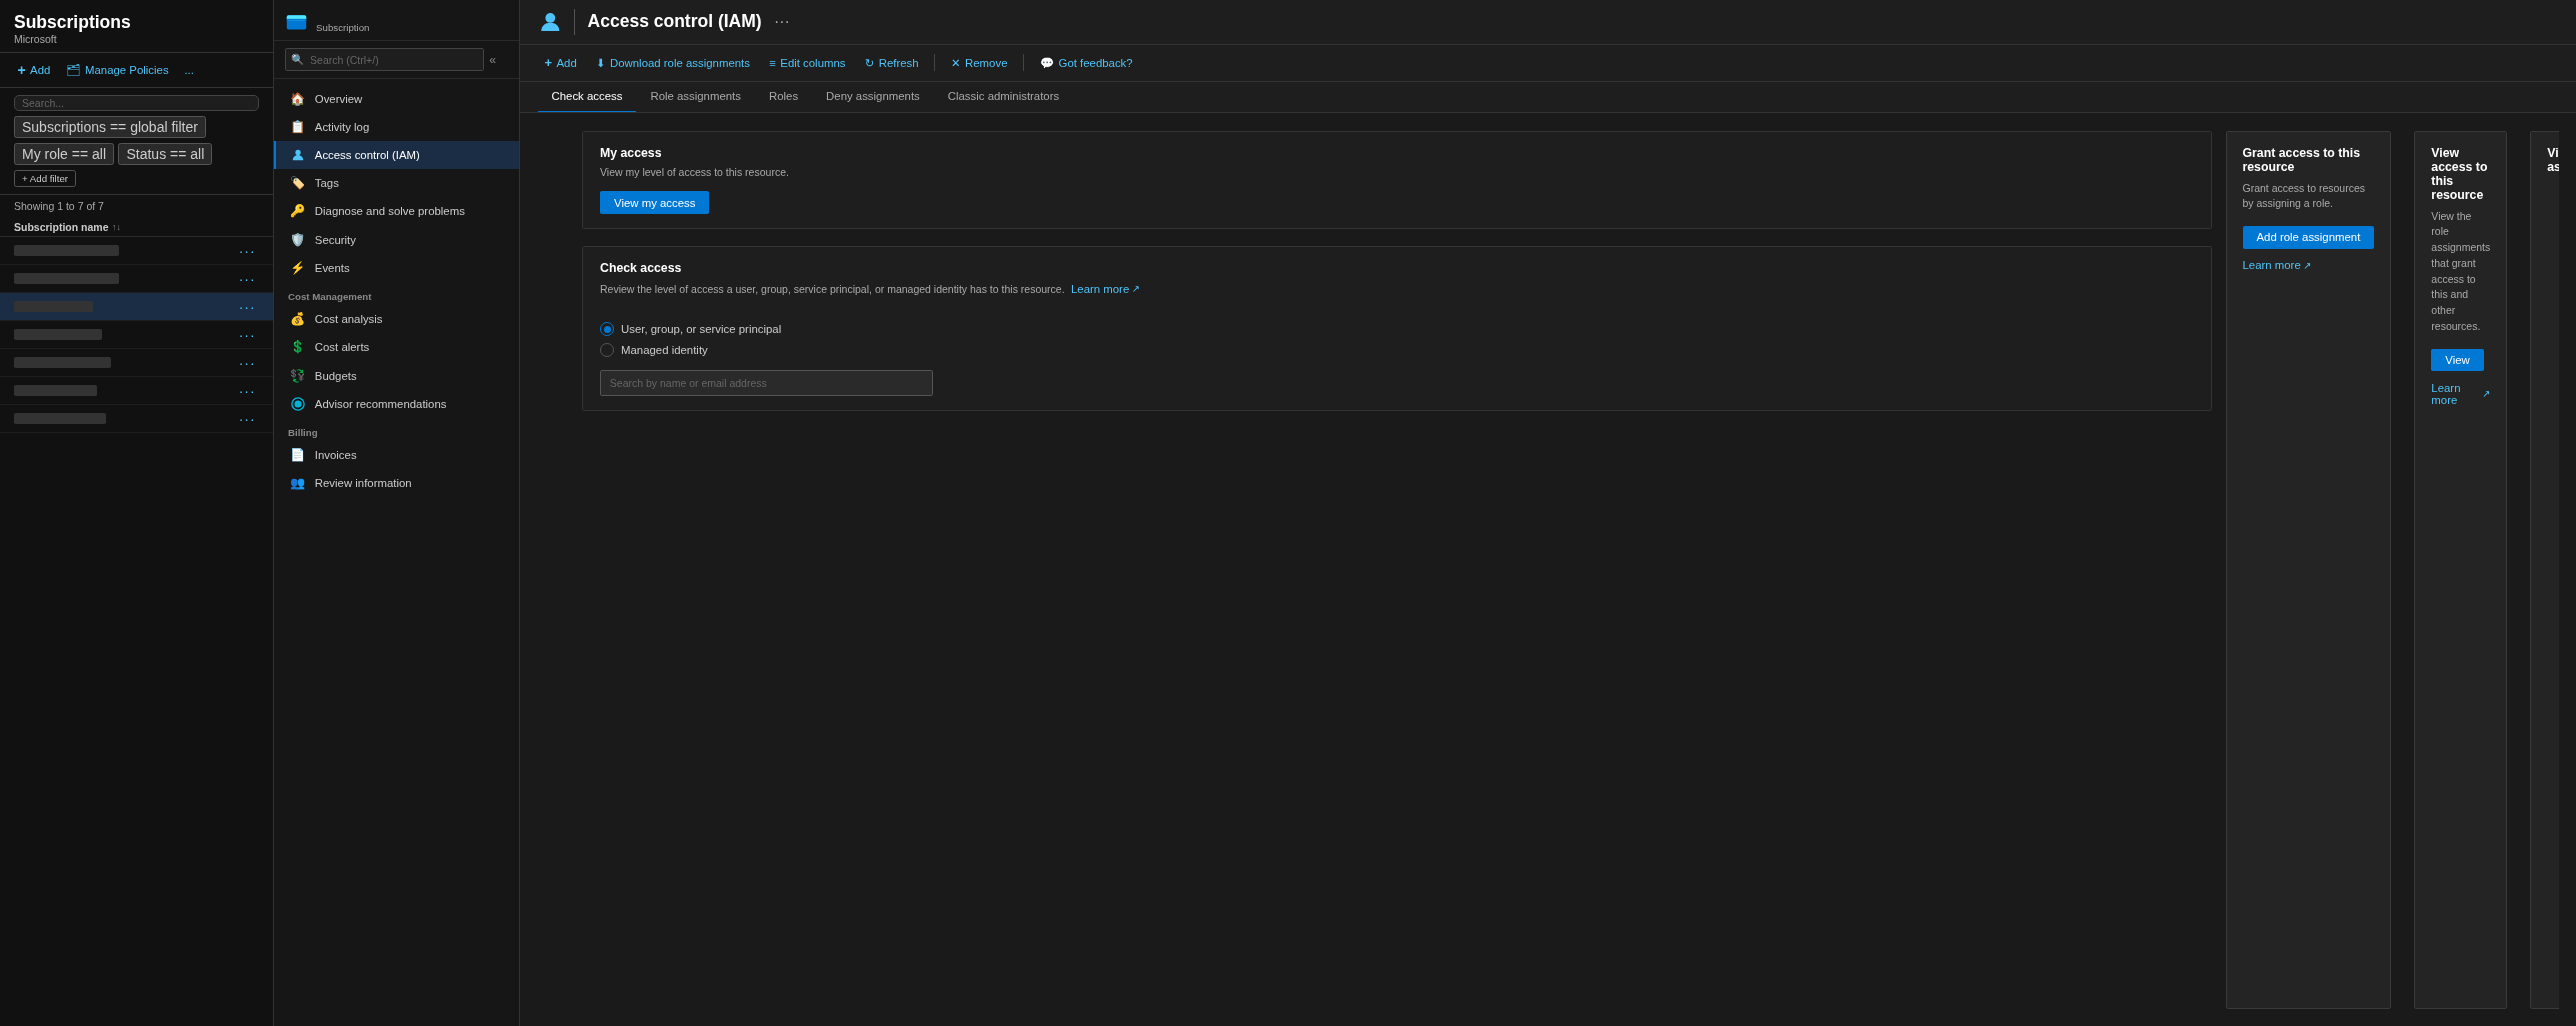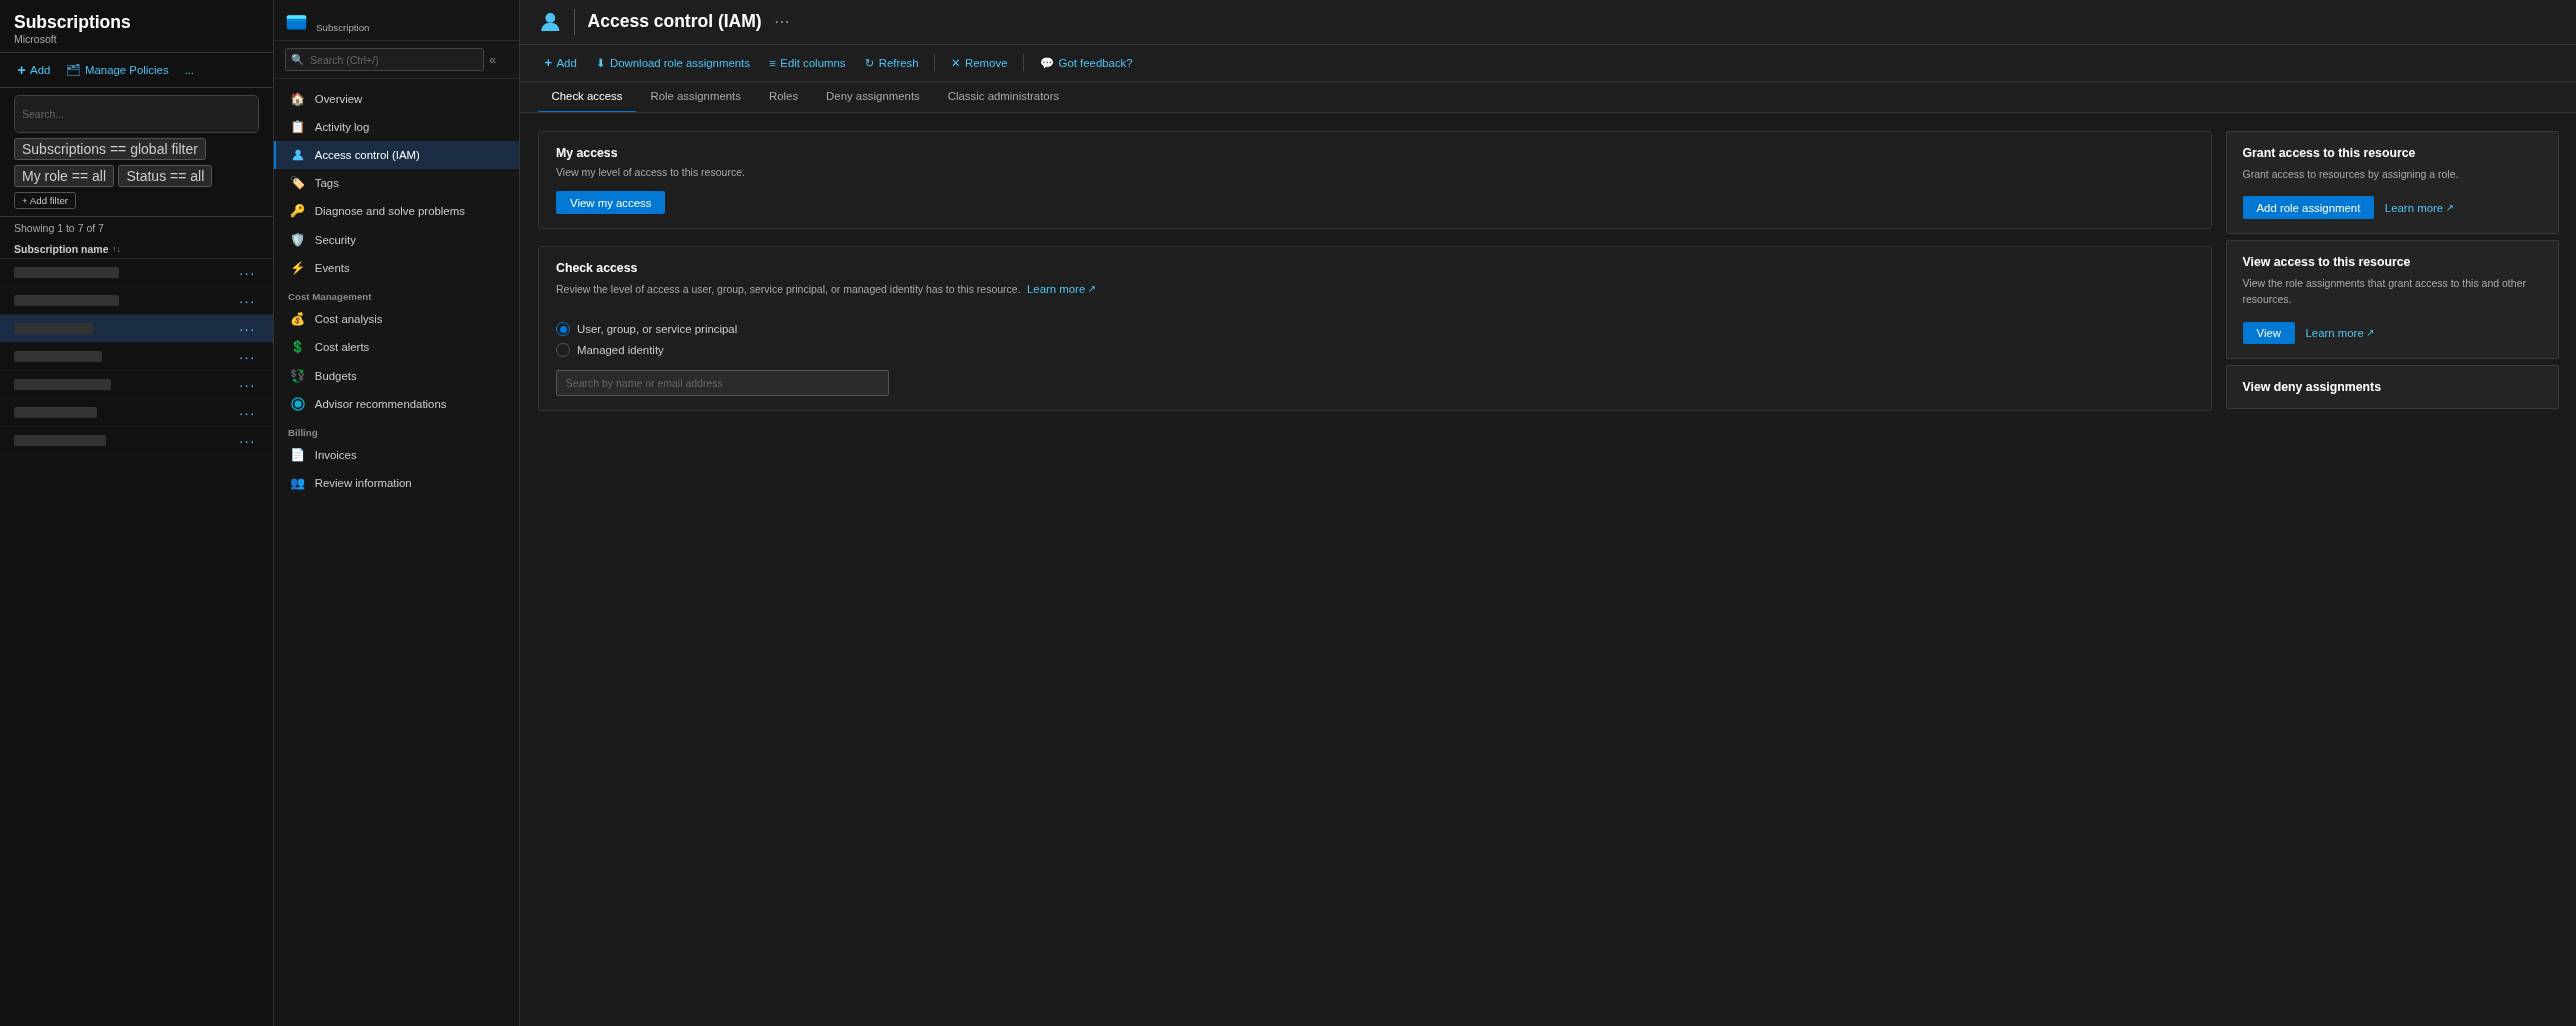--- a/index.html
+++ b/index.html
@@ -59,21 +59,21 @@
       display: flex;
       flex-direction: column;
       gap: 5.3px;
       border-bottom: 0.9px solid #333;
     }
     .search-box {
       background: #1e1e1e;
       border: 0.9px solid #444;
       border-radius: 5px;
       color: #ccc;
-      padding: 12px 7px;
+      padding: 1px 7px;
       width: 100%;
       font-size: 10.5px;
     }
     .search-box::placeholder { color: #666; }
     .filter-chips {
       display: flex;
       flex-wrap: wrap;
       gap: 4.4px;
     }
     .chip {
@@ -330,20 +330,21 @@
       flex-direction: column;
       gap: 17.5px;
       overflow-y: auto;
     }
     .access-card {
       background: #1e1e1e;
       border: 0.9px solid #333;
       border-radius: 1.8px;
       padding: 0;
       overflow: hidden;
+      margin-left: 44px;
     }
     .access-card-body {
       padding: 14px 17.5px;
     }
     .card-title {
       font-size: 12.3px;
       font-weight: 600;
       color: #fff;
       margin-bottom: 5.3px;
     }
@@ -433,22 +434,22 @@
       padding: 6.1px 8.8px;
       font-size: 10.5px;
       border-radius: 1.8px;
     }
     .search-input-wide::placeholder { color: #666; }
 
     
     .right-section {
       width: 333px;
       display: flex;
-      flex-direction: column;
-      gap: 6px;
+      flex-direction: row;
+      gap: 23px;
       flex-shrink: 0;
       overflow-y: auto;
     }
     .action-card {
       background: #242424;
       border: 0.9px solid #3a3a3a;
       border-radius: 1.8px;
       padding: 14px 16px;
     }
     .action-card-title {

